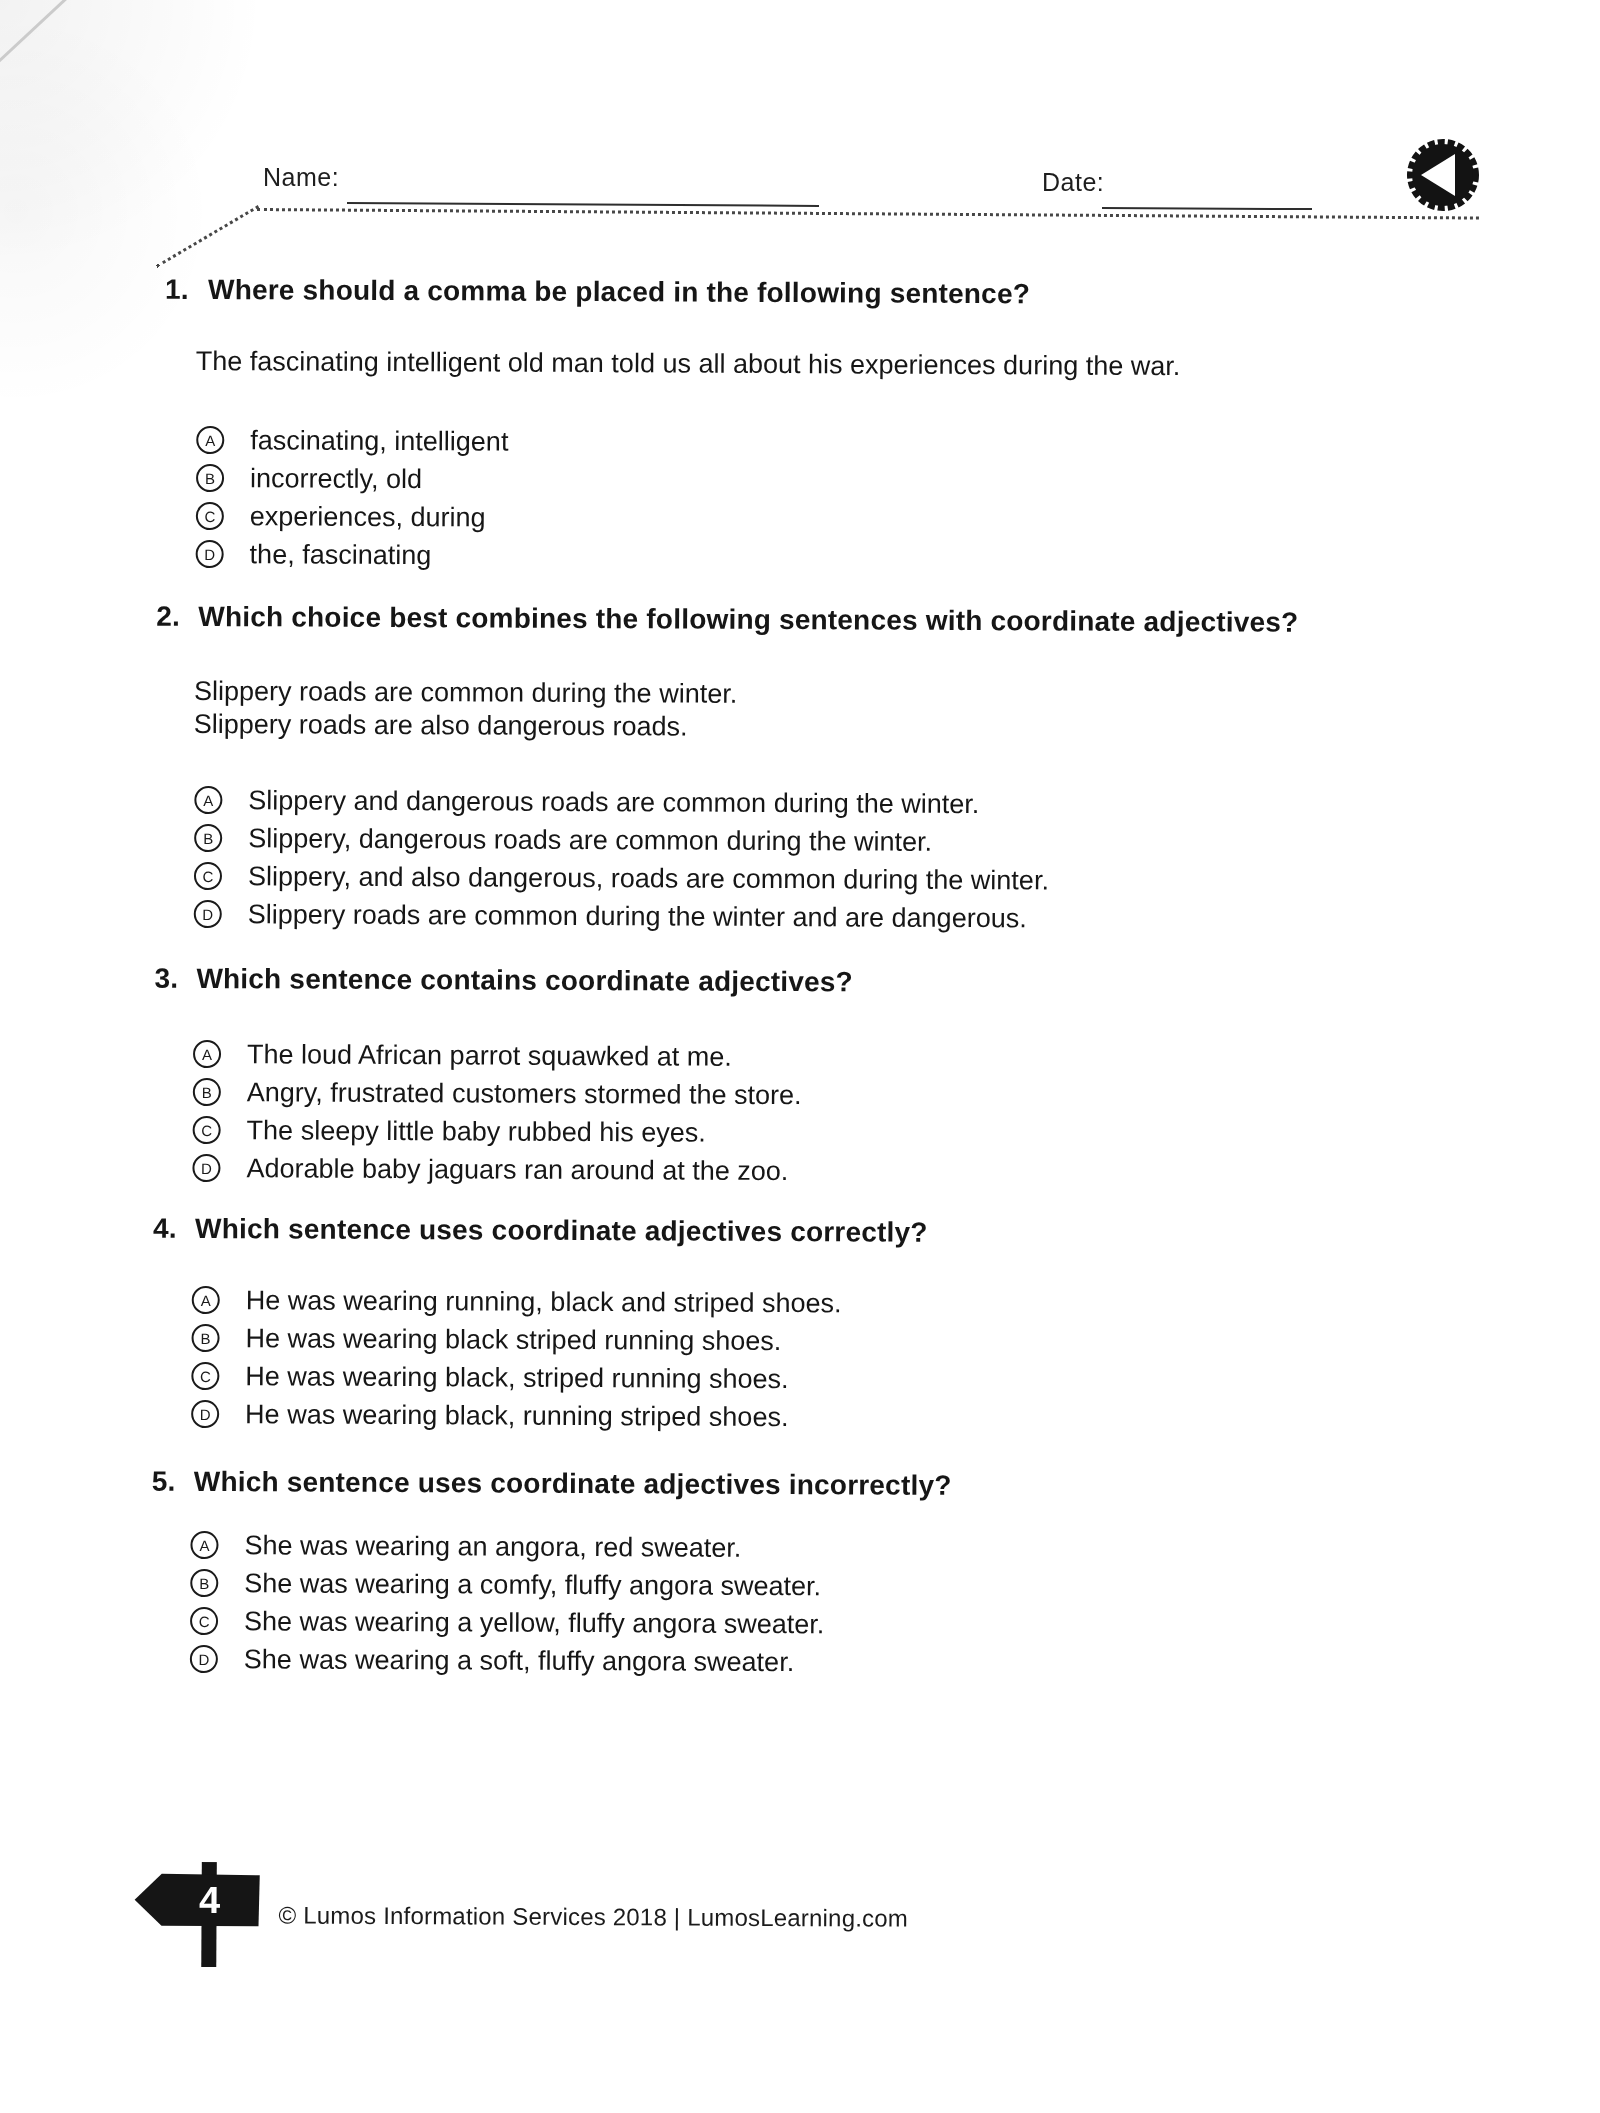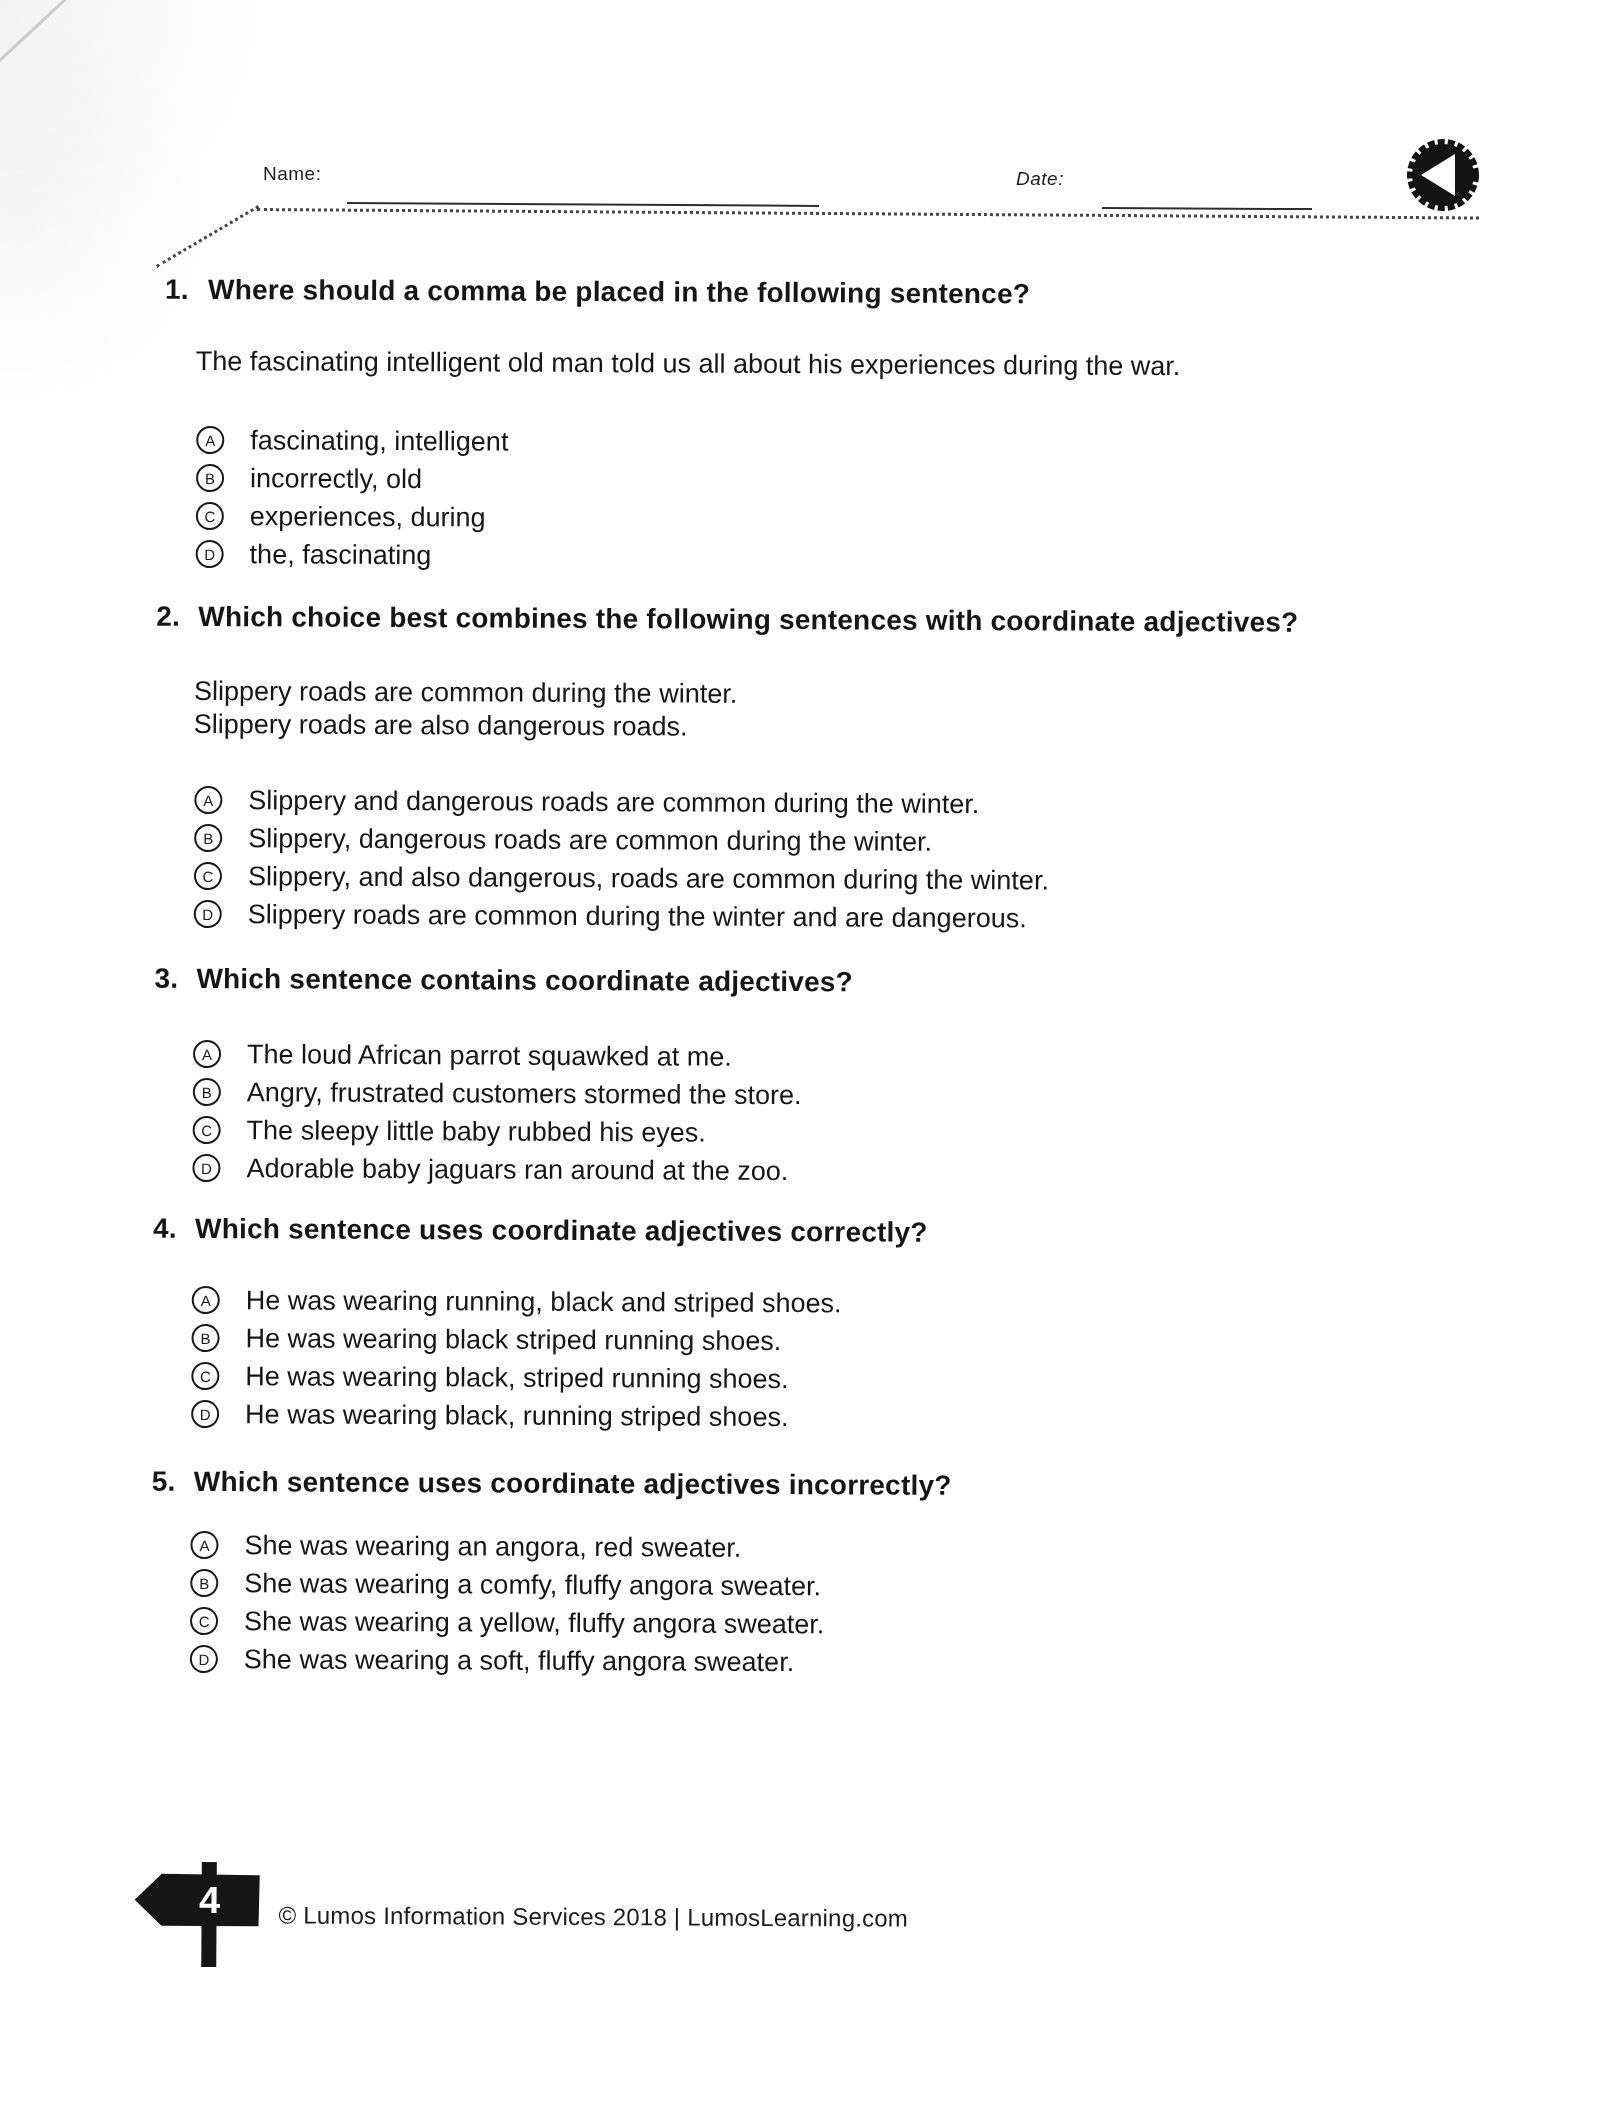--- a/index.html
+++ b/index.html
@@ -9,21 +9,21 @@
       radial-gradient(circle at 0% 0%, rgba(0,0,0,0.05), transparent 10%),
       radial-gradient(circle at 1% 10%, rgba(0,0,0,0.03), transparent 8%),
       #ffffff;
     color:#161616;
     font-family:"Liberation Sans", sans-serif;
   }
   
   .scratch{position:absolute;left:-4px;top:62px;width:96px;border-top:3px solid #cbcbcb;
     transform:rotate(-43deg);transform-origin:left top;}
   
-  .hlabel{position:absolute;font-size:19px;color:#1e1e1e;letter-spacing:0.5px;}
+  .hlabel{position:absolute;font-size:25px;color:#1e1e1e;letter-spacing:0.5px;}
   .wline{position:absolute;height:0;border-top:2px solid #2e2e2e;}
   .name-line{left:347px;top:202px;width:472px;transform:rotate(0.35deg);transform-origin:left top;}
   .date-line{left:1102px;top:207px;width:210px;transform:rotate(0.3deg);transform-origin:left top;}
   .back-icon{position:absolute;left:1404px;top:136px;width:78px;height:78px;}
   .dot-h{position:absolute;left:257px;top:208px;width:1222px;height:0;
     border-top:3px dotted #474747;transform:rotate(0.4deg);transform-origin:left top;}
   .dot-d{position:absolute;left:156px;top:265px;width:118px;height:0;
     border-top:3px dotted #474747;transform:rotate(-30.5deg);transform-origin:left top;}
   
   .content{position:absolute;left:0;top:0;right:0;bottom:0;
@@ -57,21 +57,21 @@
 </style>
 </head>
 <body>
 
 <div class="page">
 
   <div class="scratch"></div>
 
   <span class="hlabel" style="left:263px;top:163px;">Name:</span>
   <span class="wline name-line"></span>
-  <span class="hlabel" style="left:1016px;top:168px;font-style:italic;">Date:</span>
+  <span class="hlabel" style="left:1042px;top:168px;">Date:</span>
   <span class="wline date-line"></span>
 
   <div class="back-icon">
     <svg width="78" height="78" viewBox="0 0 78 78">
       <circle cx="39" cy="39" r="31" fill="#131313"></circle>
       <circle cx="39" cy="39" r="33" fill="none" stroke="#131313" stroke-width="6" stroke-dasharray="7 3"></circle>
       <polygon points="51,18 51,60 17,39" fill="#ffffff"></polygon>
     </svg>
   </div>
 

